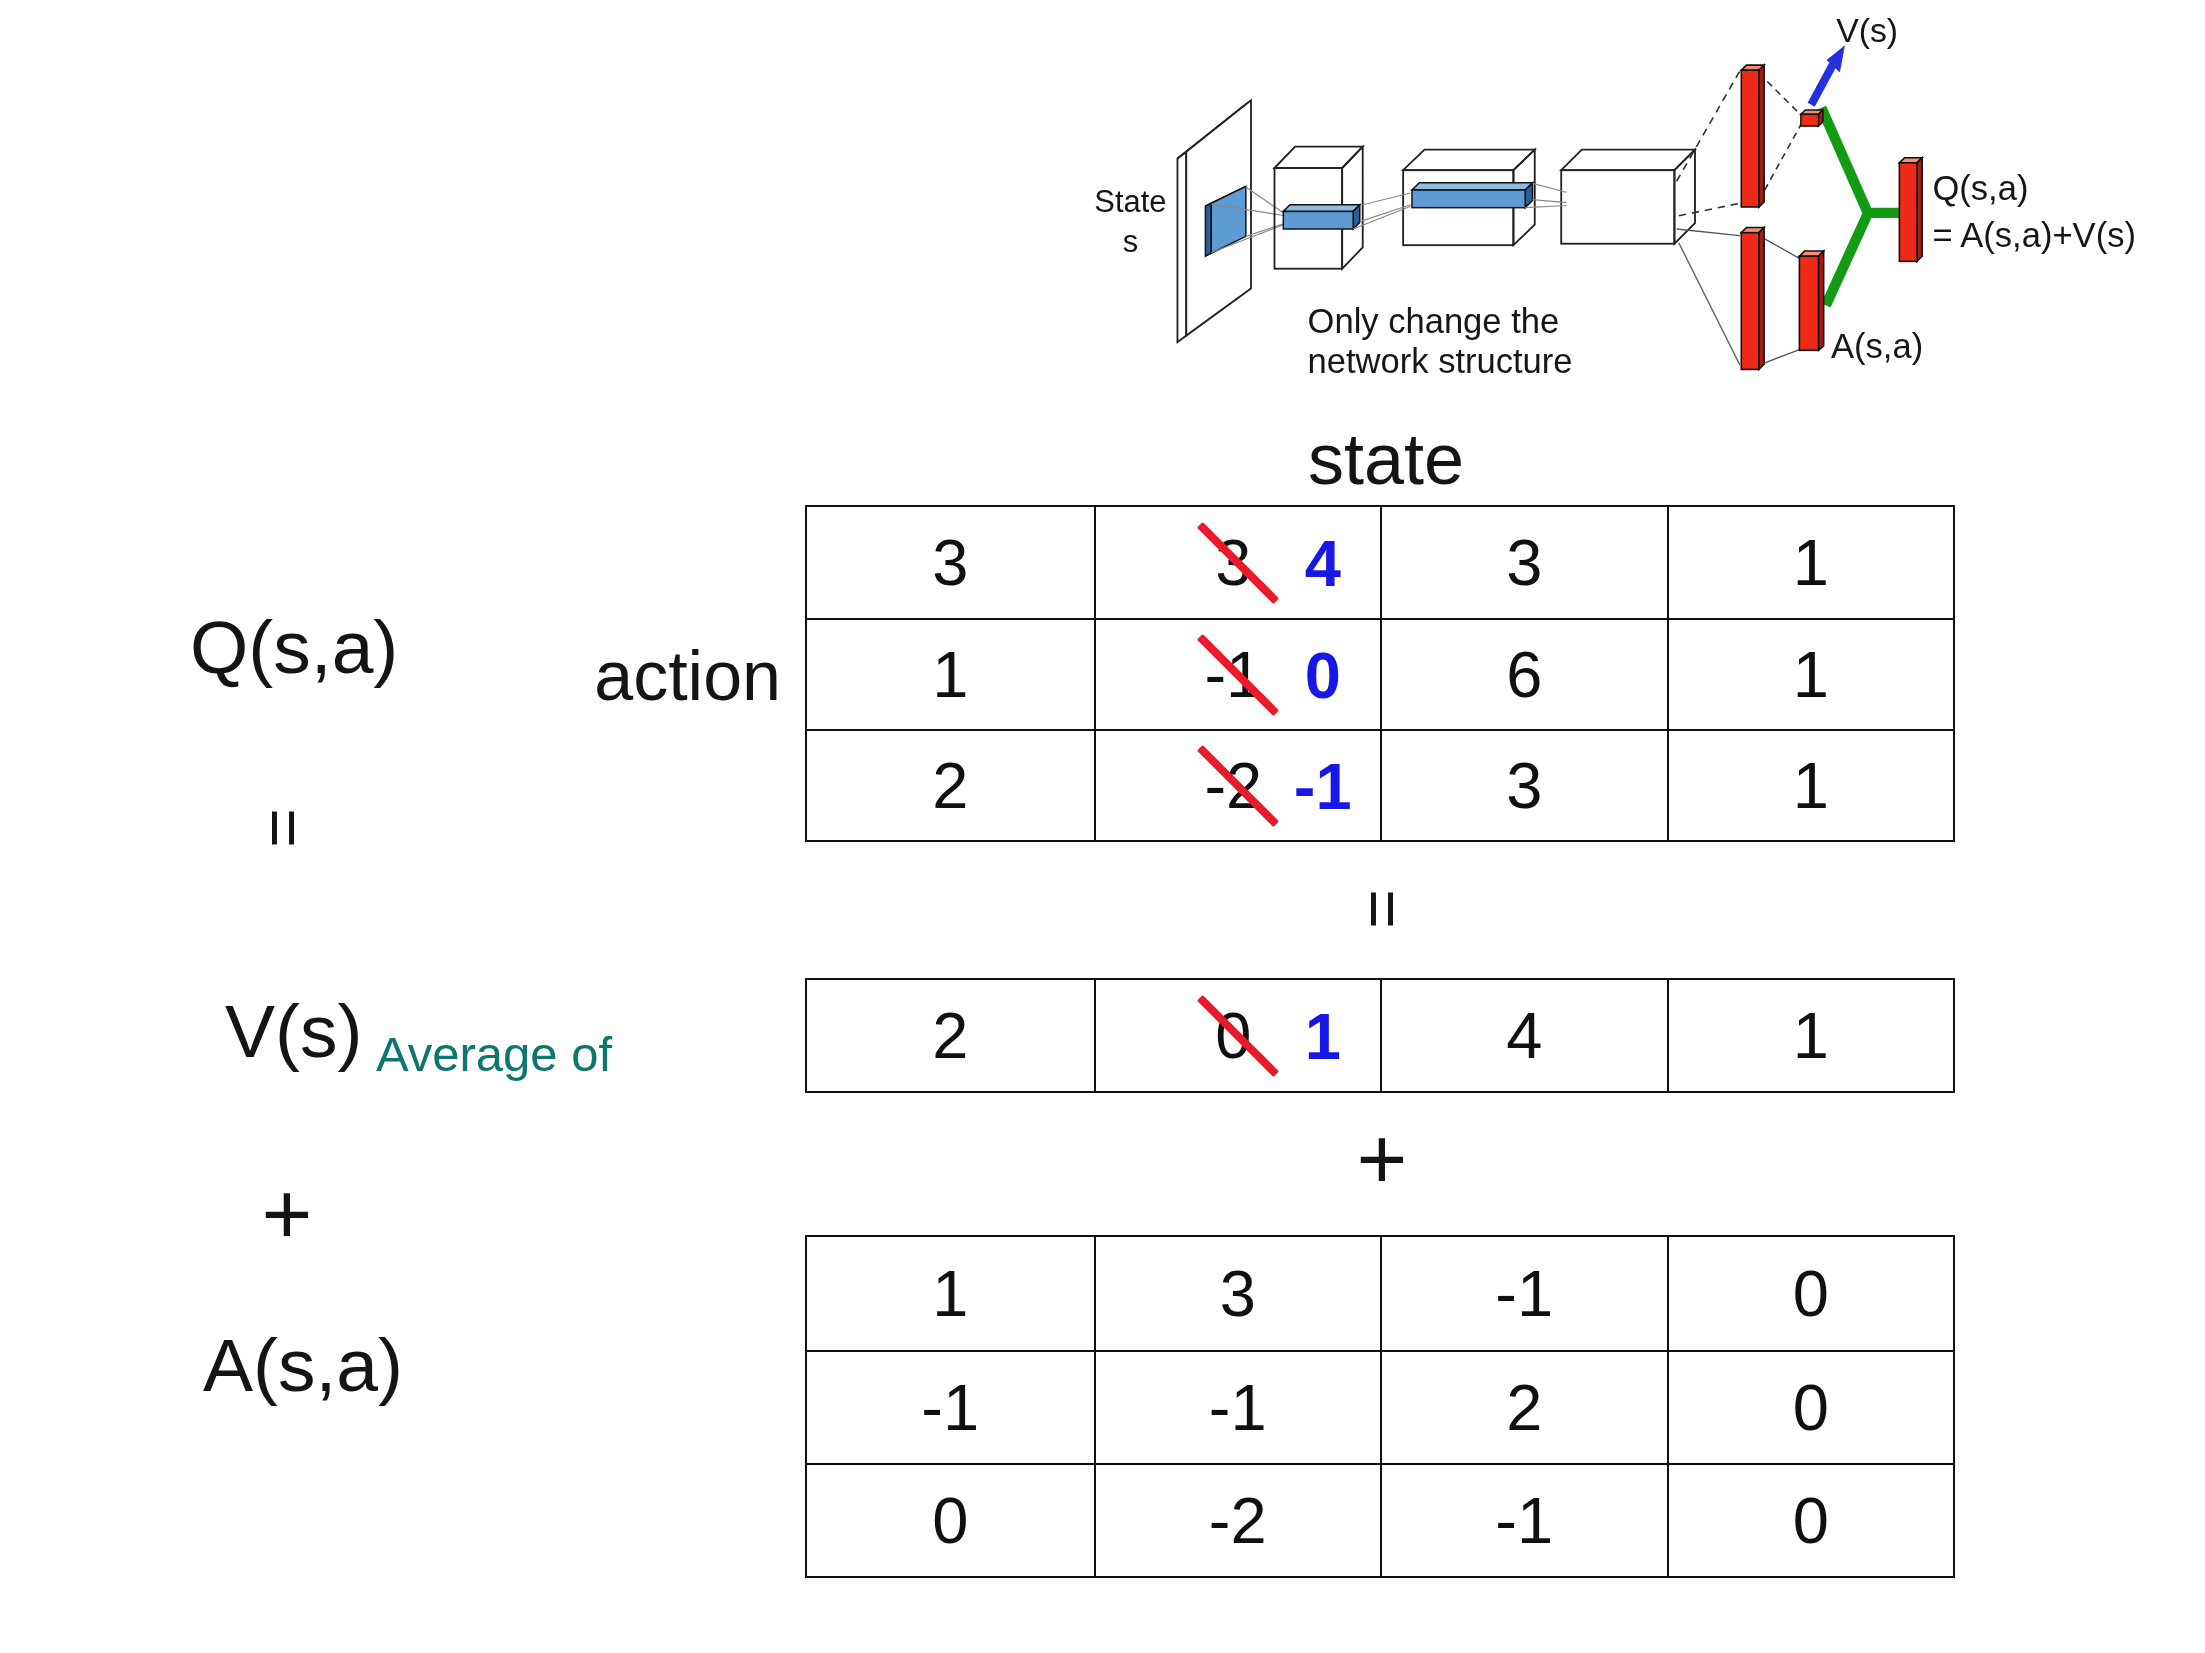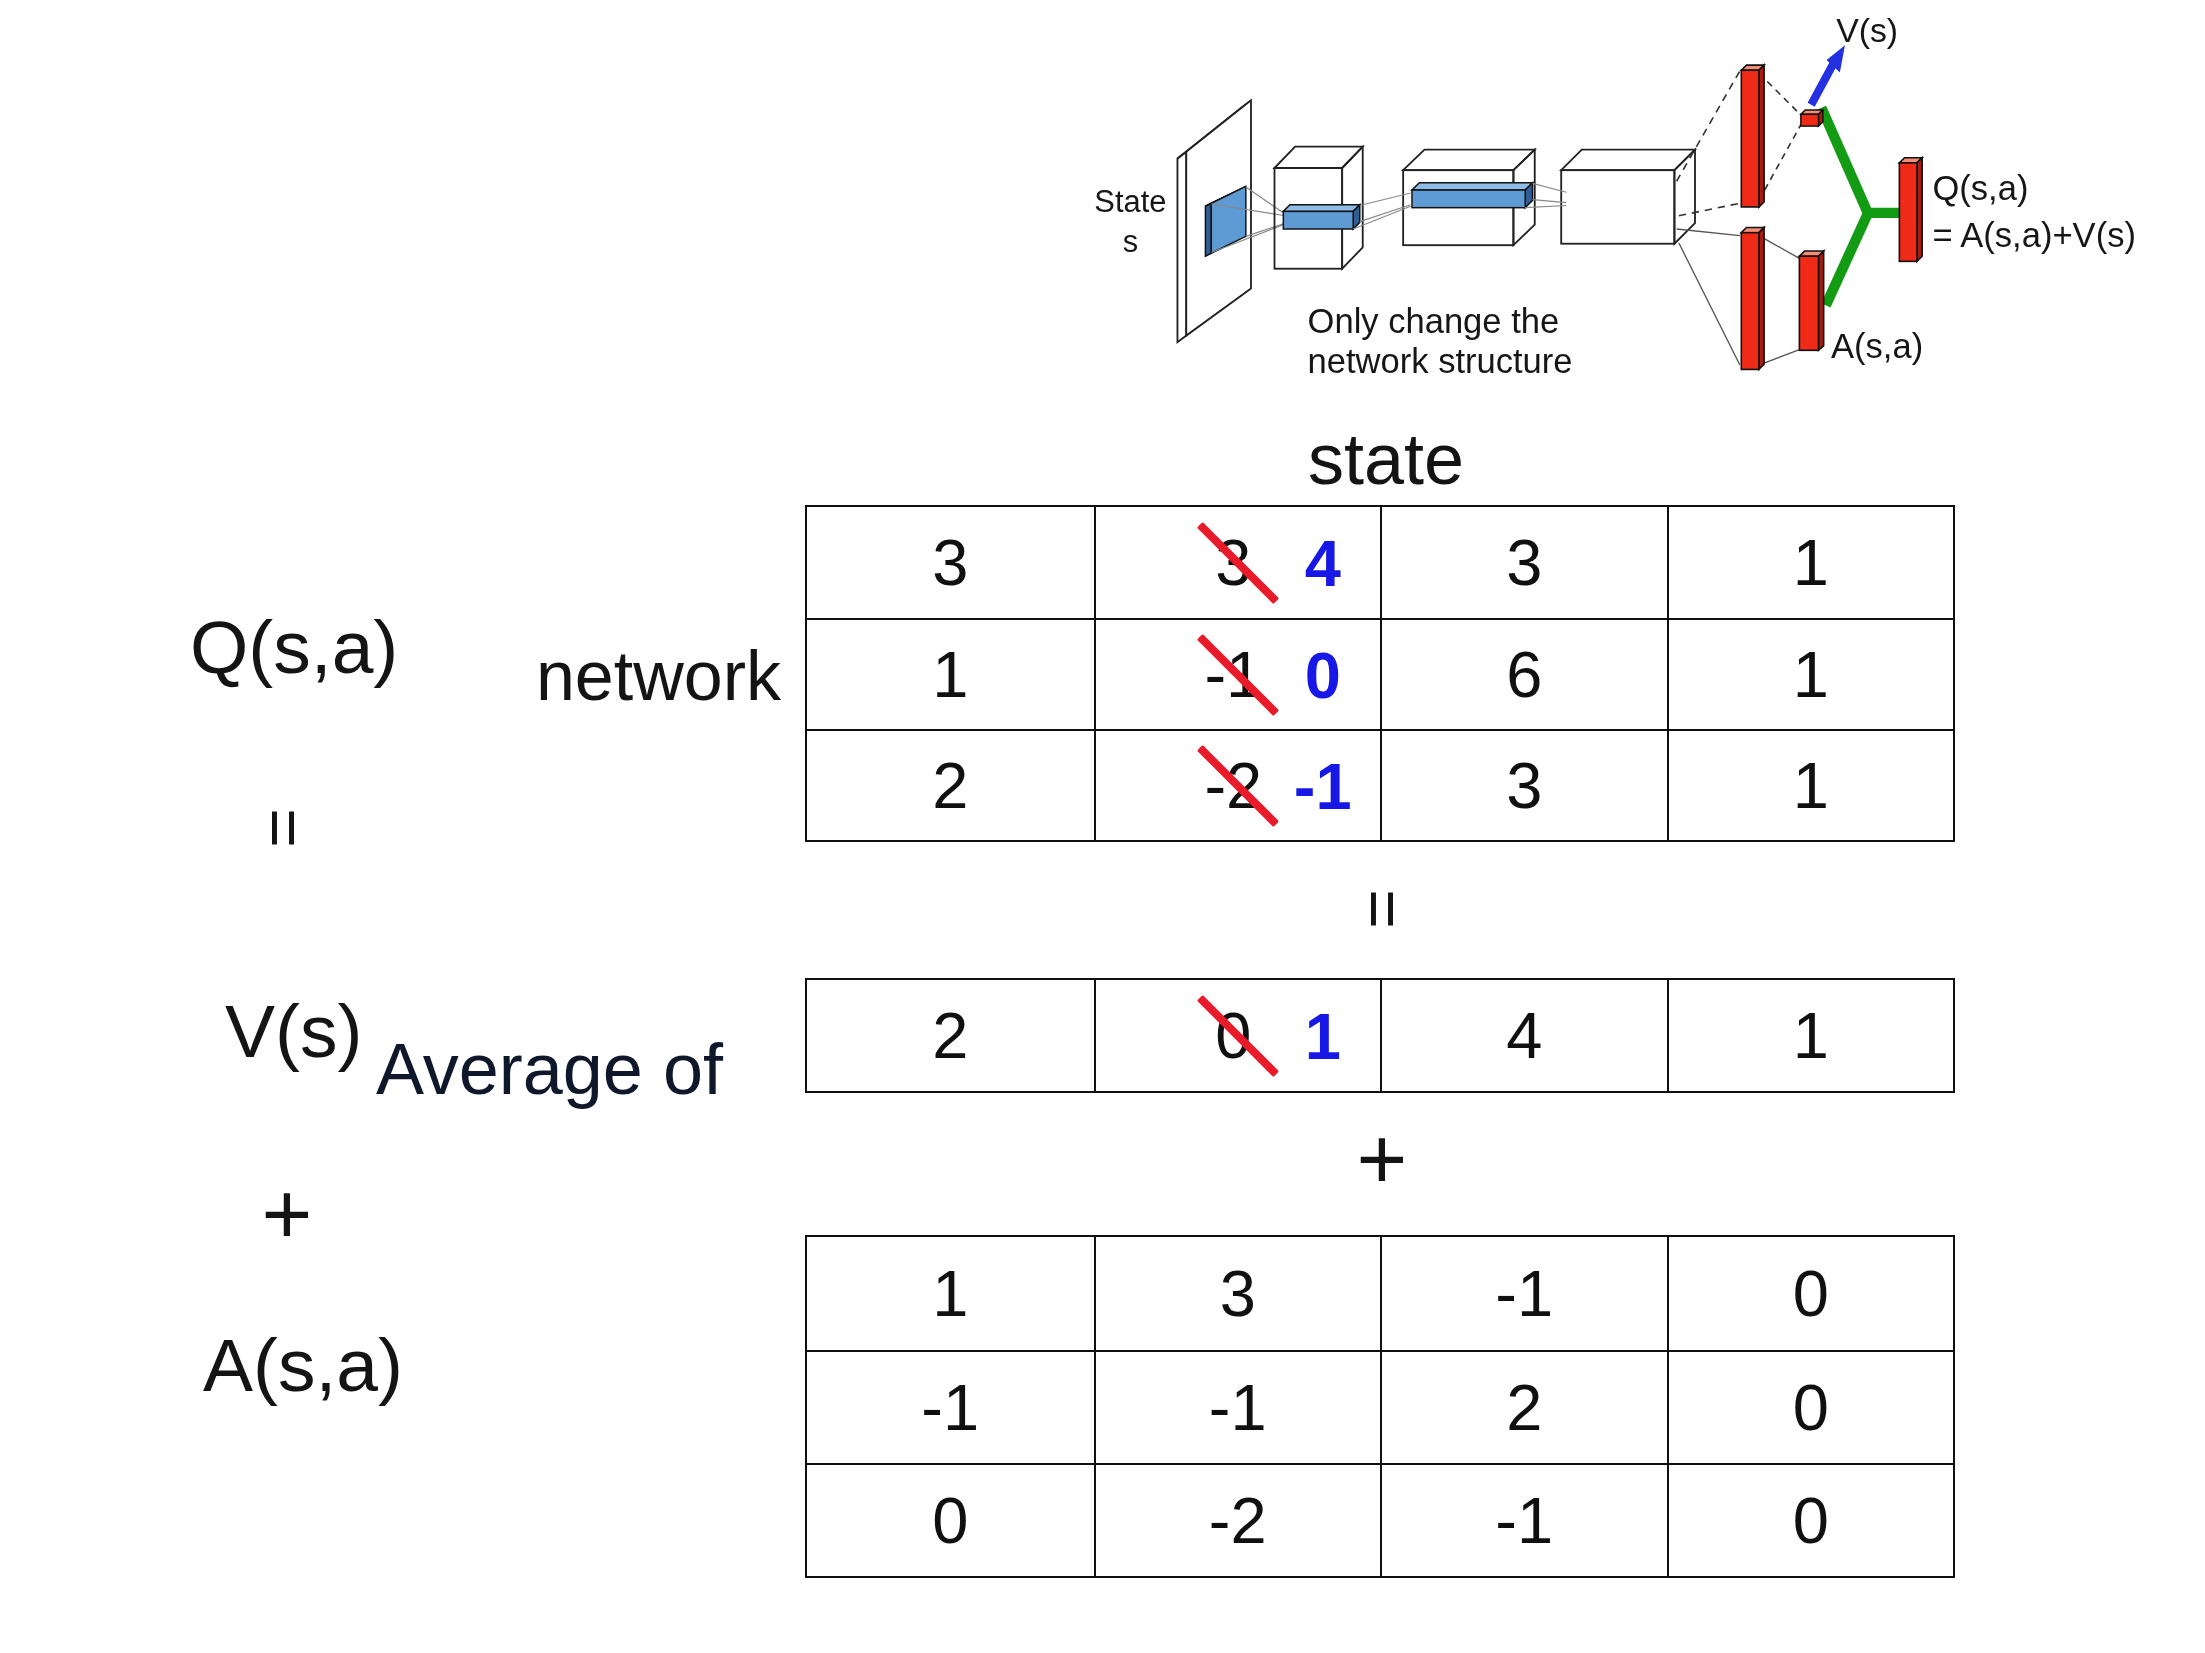--- a/index.html
+++ b/index.html
@@ -11,21 +11,21 @@
   #actionLbl{left:781px;top:641px;font-size:70px;transform:translateX(-100%);}
   #qLbl{left:190px;top:610px;font-size:75px;}
   #vLbl{left:225px;top:994px;font-size:75px;}
   #aLbl{left:203px;top:1328px;font-size:75px;}
   .rotEq{font-size:68px;transform:translate(-50%,-50%) rotate(90deg);}
   #eqLeft{left:284px;top:828px;}
   #eqMid{left:1383px;top:909px;}
   .plus{font-size:87px;transform:translate(-50%,-50%);}
   #plusLeft{left:287px;top:1213px;}
   #plusMid{left:1382px;top:1158px;}
-  .note{position:absolute;color:#0f172a;font-size:72px;white-space:nowrap;}
+  .note{position:absolute;color:#0f766e;font-size:49px;white-space:nowrap;}
   #avgNote{left:376px;top:1023px;line-height:1.28;}
   #sumNote{left:378px;top:1430px;line-height:1.14;}
 
   .tbl{position:absolute;left:805px;width:1150px;display:grid;
        grid-template-columns:repeat(4,1fr);border:2.2px solid #101010;
        box-sizing:border-box;background:#fff;}
   #qtbl{top:505px;height:337px;grid-template-rows:repeat(3,1fr);}
   #vtbl{top:978px;height:115px;grid-template-rows:1fr;}
   #atbl{top:1235px;height:343px;grid-template-rows:repeat(3,1fr);}
   .cell{position:relative;display:flex;align-items:center;justify-content:center;
@@ -157,21 +157,21 @@
     <text x="1537" y="343" font-size="42" text-anchor="middle">s</text>
     <text x="2497" y="57" font-size="46">V(s)</text>
     <text x="2628" y="272" font-size="47">Q(s,a)</text>
     <text x="2628" y="337" font-size="47">= A(s,a)+V(s)</text>
     <text x="2490" y="488" font-size="47">A(s,a)</text>
     <text x="1778" y="453" font-size="47" fill="#1512EB">Only change the</text>
     <text x="1778" y="508" font-size="47" fill="#1512EB">network structure</text>
   </svg>
 
   <div id="stateHdr" class="lbl">state</div>
-  <div id="actionLbl" class="lbl">network</div>
+  <div id="actionLbl" class="lbl">action</div>
   <div id="qLbl" class="lbl">Q(s,a)</div>
   <div id="eqLeft" class="lbl rotEq">=</div>
   <div id="vLbl" class="lbl">V(s)</div>
   <div id="plusLeft" class="lbl plus">+</div>
   <div id="aLbl" class="lbl">A(s,a)</div>
   <div id="eqMid" class="lbl rotEq">=</div>
   <div id="plusMid" class="lbl plus">+</div>
 
   <div id="avgNote" class="note">
     <div>Average of</div>

